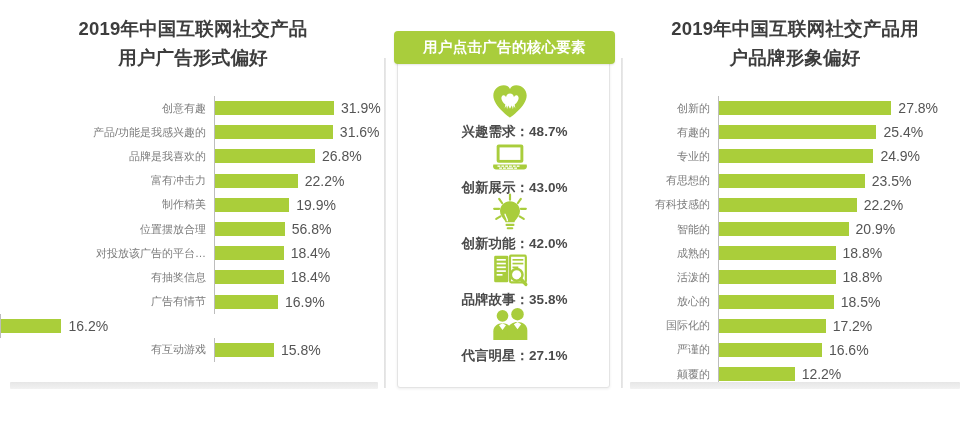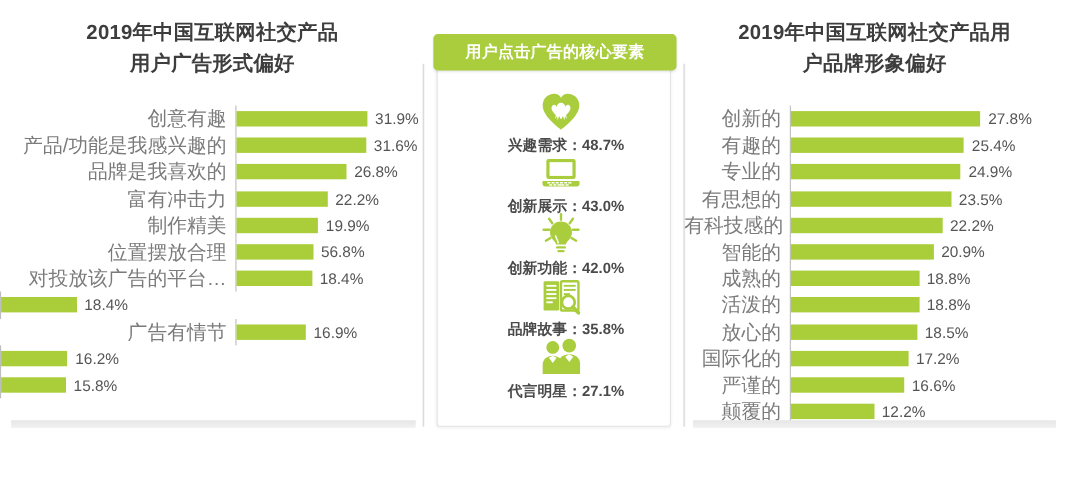--- a/index.html
+++ b/index.html
@@ -53,21 +53,21 @@
   #left-chart{left:0;top:96px;width:385px;}
   #right-chart{left:0;top:96px;width:346px;}
 
   .bar-row{
     display:flex;
     align-items:center;
     height:24.2px;
   }
   .bar-label{
     text-align:right;
-    font-size:18px;
+    font-size:11px;
     color:#7b7b7b;
     white-space:nowrap;
     overflow:hidden;
     padding-right:8px;
     box-sizing:border-box;
     flex:none;
   }
   #left-chart .bar-label{width:214px;}
   #right-chart .bar-label{width:96px;}
 
@@ -200,39 +200,41 @@
           </div>
         </div>
         <div class="bar-row">
           <div class="bar-label">对投放该广告的平台…</div>
           <div class="bar-track">
             <div class="bar-fill" style="width: 68.632px; background: rgb(170, 206, 58);"></div>
             <div class="bar-value">18.4%</div>
           </div>
         </div>
         <div class="bar-row">
+          <div class="bar-label">有抽奖信息</div>
           <div class="bar-track">
             <div class="bar-fill" style="width: 68.632px; background: rgb(170, 206, 58);"></div>
             <div class="bar-value">18.4%</div>
           </div>
         </div>
         <div class="bar-row">
           <div class="bar-label">广告有情节</div>
           <div class="bar-track">
             <div class="bar-fill" style="width: 63.037px; background: rgb(170, 206, 58);"></div>
             <div class="bar-value">16.9%</div>
           </div>
         </div>
         <div class="bar-row">
           <div class="bar-track">
             <div class="bar-fill" style="width: 60.426px; background: rgb(170, 206, 58);"></div>
             <div class="bar-value">16.2%</div>
           </div>
         </div>
         <div class="bar-row">
+          <div class="bar-label">有互动游戏</div>
           <div class="bar-track">
             <div class="bar-fill" style="width: 58.934px; background: rgb(170, 206, 58);"></div>
             <div class="bar-value">15.8%</div>
           </div>
         </div>
       </div>
   </div>
   <div class="bottom-band" id="band-left"></div>
 
   <div class="v-divider" id="divider-left"></div>

